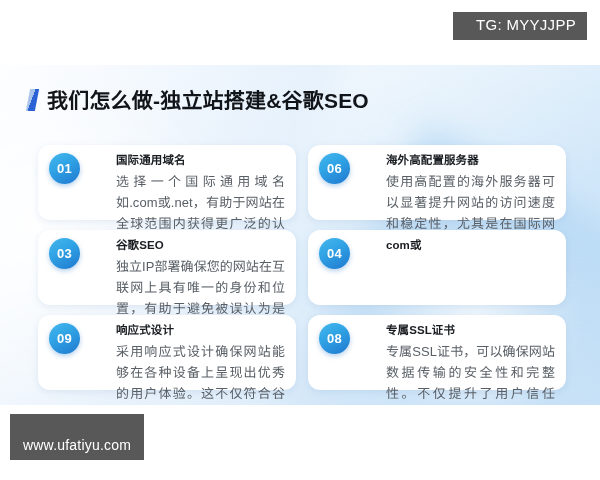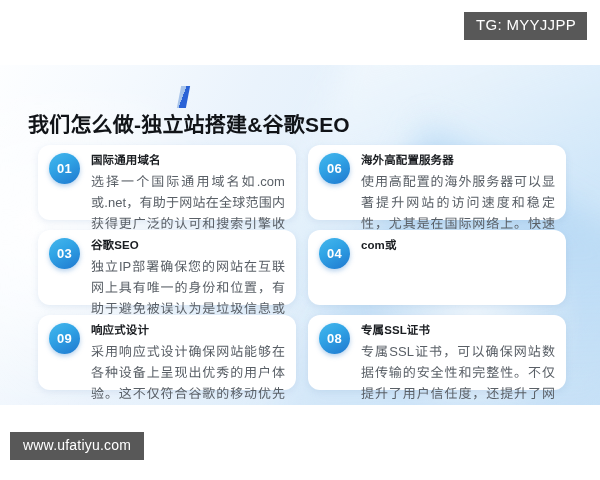--- a/index.html
+++ b/index.html
@@ -27,21 +27,21 @@
     z-index: 5;
   }
   .tg-badge {
     position: absolute;
     right: 13px;
     top: 12px;
     background: #585858;
     color: #ffffff;
     font-size: 15px;
     letter-spacing: 0.3px;
-    padding: 5px 11px 6px 12px;
+    padding: 5px 11px 6px 23px;
     line-height: 1.1;
     z-index: 6;
     white-space: nowrap;
   }
 
   
   .bottom-strip {
     position: absolute;
     left: 0;
     bottom: 0;
@@ -51,21 +51,21 @@
     z-index: 5;
   }
   .site-badge {
     position: absolute;
     left: 10px;
     bottom: 20px;
     background: #585858;
     color: #ffffff;
     font-size: 14px;
     letter-spacing: 0.2px;
-    padding: 6px 13px 7px 13px;
+    padding: 24px 13px 7px 13px;
     line-height: 1.1;
     z-index: 6;
     white-space: nowrap;
   }
 
   
   .panel {
     position: absolute;
     left: 0;
     top: 65px;
@@ -123,21 +123,20 @@
   }
 
   
   .heading-row {
     position: absolute;
     left: 28px;
     top: 19px;
     display: flex;
     align-items: center;
     z-index: 3;
-    flex-direction: column;
   }
   .heading-bar {
     width: 9px;
     height: 22px;
     margin-right: 10px;
     margin-top: 2px;
     background: linear-gradient(100deg, #a8c4ea 0%, #a8c4ea 42%, #2a62d6 42%, #2a62d6 100%);
     transform: skewX(-11deg);
   }
   .heading-title {
@@ -179,21 +178,21 @@
     background: linear-gradient(150deg, #46b7ec 0%, #31a5e6 38%, #1f78cf 100%);
     box-shadow: 0 2px 5px rgba(40,120,200,0.35);
     color: #ffffff;
     font-size: 13px;
     font-weight: bold;
     line-height: 31px;
     text-align: center;
     letter-spacing: 0.3px;
   }
   .card-body {
-    margin-left: 42px;
+    margin-left: 67px;
   }
   .card-title {
     font-size: 11.5px;
     font-weight: bold;
     color: #1a1d21;
     line-height: 1.2;
     margin: 0 0 3px 0;
     letter-spacing: 0.1px;
   }
   .card-text {

